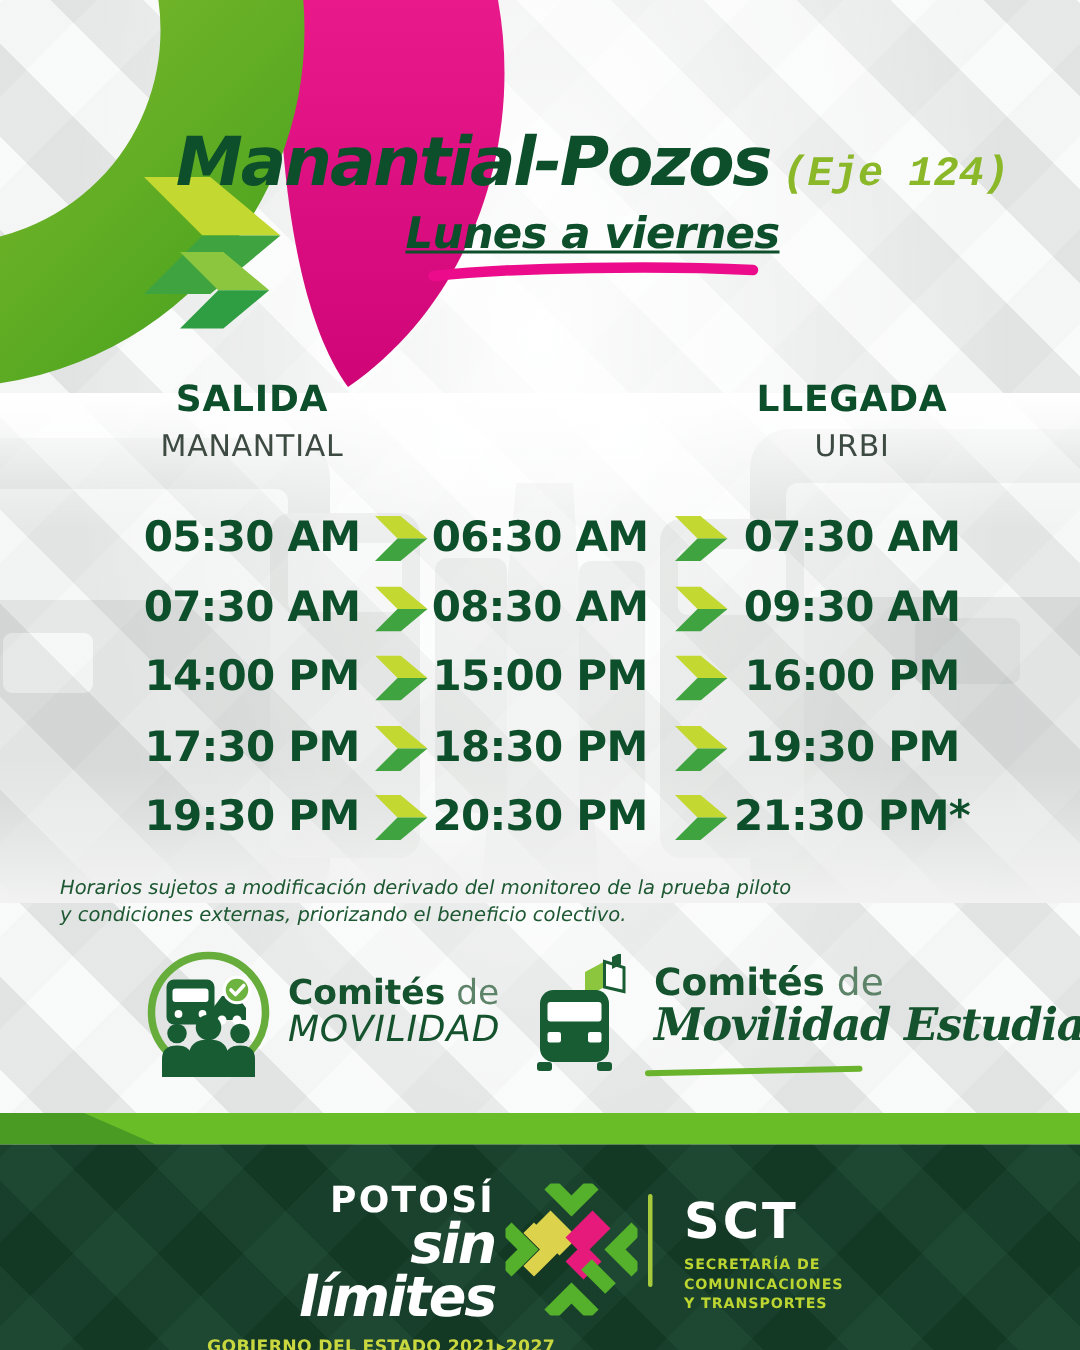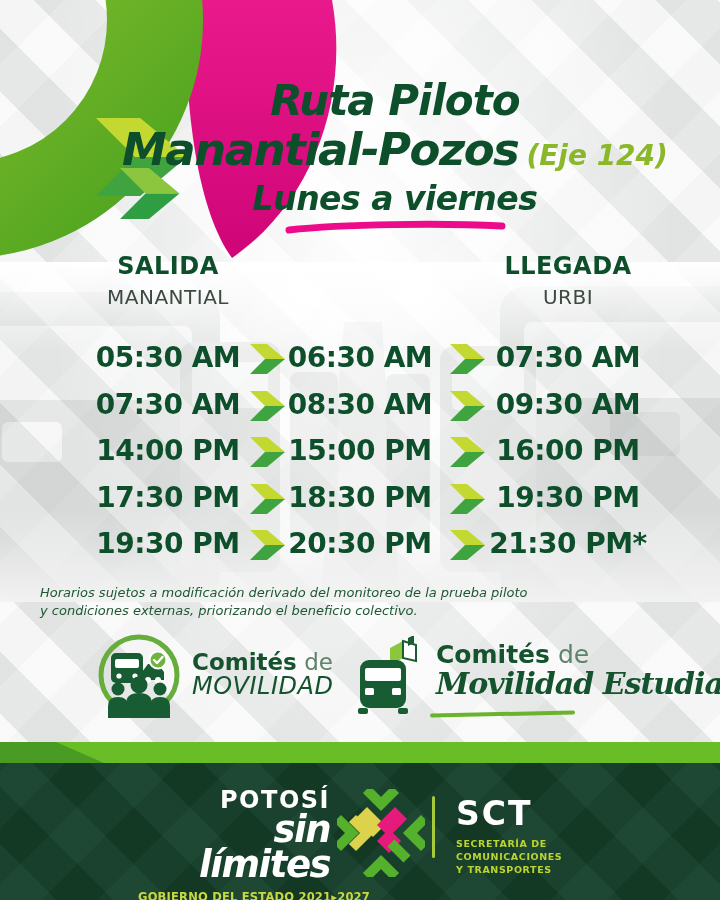--- a/index.html
+++ b/index.html
@@ -19,22 +19,22 @@
   .busband{position:absolute;top:262px;left:0;width:720px;height:340px;}
 
   
   .deco{position:absolute;top:0;left:0;width:370px;height:300px;}
 
   
   .title-block{position:absolute;left:95px;top:80px;width:600px;text-align:center;
                color:#0d4f2b;font-weight:bold;font-style:italic;}
   .t1{font-size:42px;line-height:1;letter-spacing:-1px;}
   .t2{font-size:45px;line-height:1;letter-spacing:-1.5px;margin-top:5px;white-space:nowrap;}
-  .t2 .suffix{font-size:28px;color:#8ab829;letter-spacing:0;margin-left:8px;}
-  .subtitle{font-size:33px;margin-top:7px;letter-spacing:-.5px;}
+  .t2 .suffix{font-size:28px;color:#8ab829;letter-spacing:0;margin-left:8px;font-family:Liberation Mono, monospace;}
+  .subtitle{font-size:29px;margin-top:7px;letter-spacing:-.5px;text-decoration:underline;}
   .pink-underline{display:block;margin:2px auto 0;}
 
   
   .colh{position:absolute;width:220px;text-align:center;}
   .colh .lab{font-size:24px;font-weight:bold;color:#0d4f2b;letter-spacing:.5px;}
   .colh .sub{font-size:20px;color:#3c4a42;margin-top:5px;letter-spacing:.5px;}
   .colh.c1{left:58px;top:252px;} .colh.c2{left:250px;top:252px;} .colh.c3{left:458px;top:252px;}
 
   .rows{position:absolute;top:334px;left:0;width:720px;}
   .srow{position:relative;height:46.5px;padding-left:23px;}
@@ -137,21 +137,20 @@
       <polygon points="0,0 17,0 35,15 15,15" fill="#c3d831"></polygon>
       <polygon points="15,15 35,15 17,30 0,30" fill="#3fa33f"></polygon>
     </g>
     <g transform="translate(120,168) scale(1.7)">
       <polygon points="0,0 17,0 35,15 15,15" fill="#8cc63f"></polygon>
       <polygon points="15,15 35,15 17,30 0,30" fill="#2f9e43"></polygon>
     </g>
   </svg>
 
   <div class="title-block">
-    <div class="t1">Ruta Piloto</div>
     <div class="t2">
       <span>Manantial-Pozos</span><span class="suffix">(Eje 124)</span>
     </div>
     <div class="subtitle">Lunes a viernes</div>
     <svg class="pink-underline" width="225" height="14" viewBox="0 0 225 14">
       <path d="M6,10 C 60,4 160,3 219,6" fill="none" stroke="#ec0c8b" stroke-width="7" stroke-linecap="round"></path>
     </svg>
   </div>
 
   <div class="colh c1">

